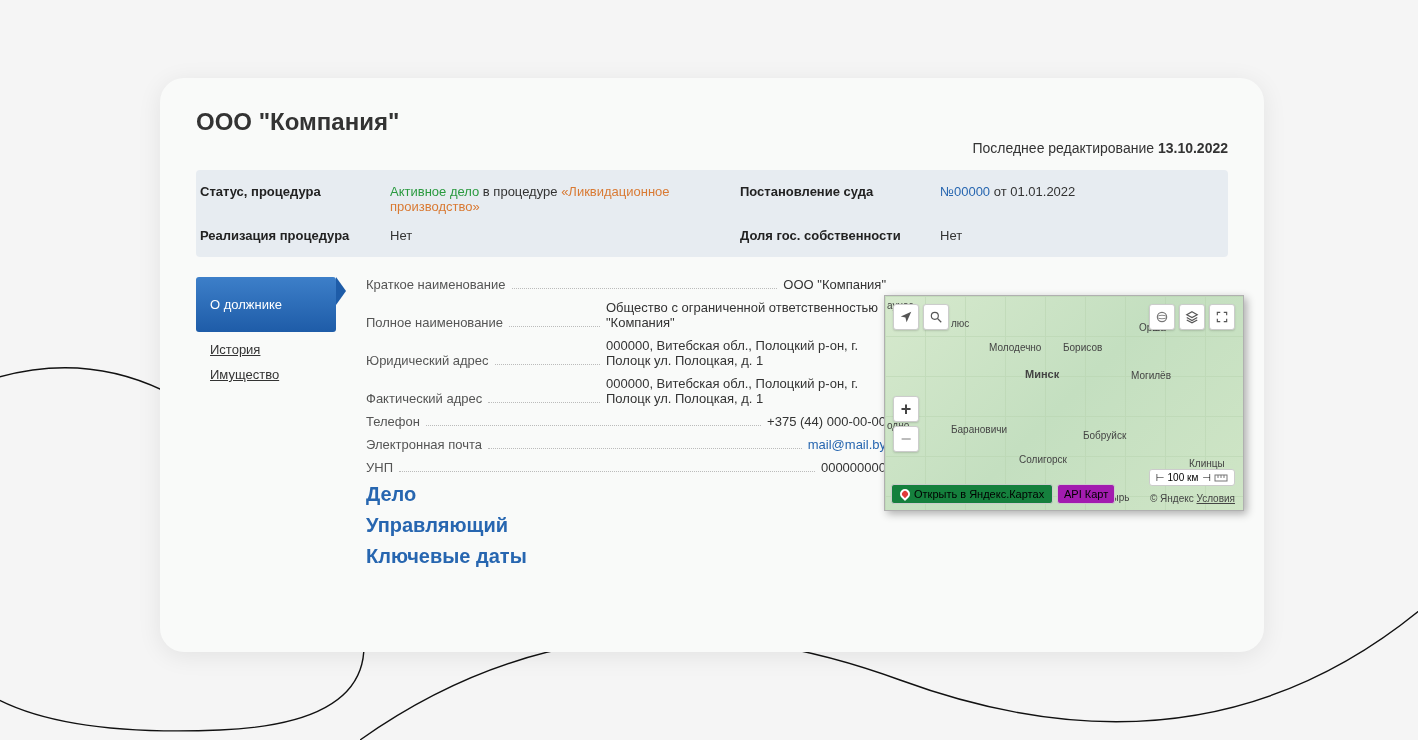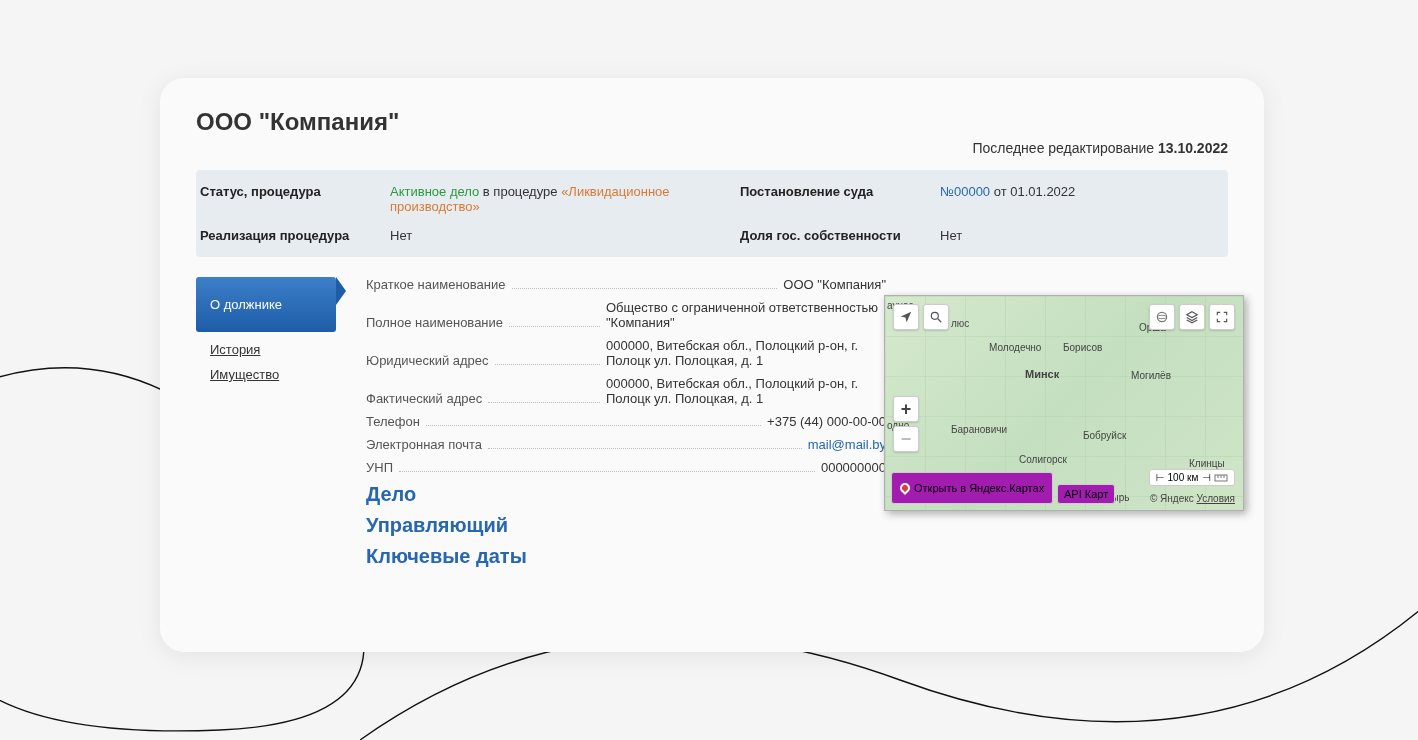--- a/index.html
+++ b/index.html
@@ -190,24 +190,24 @@
     font-size: 13px;
     cursor: pointer;
     box-shadow: 0 1px 2px rgba(0,0,0,0.15);
     color: #444;
   }
   .map-btn svg { width: 14px; height: 14px; }
   .map-open {
     position: absolute;
     left: 6px;
     bottom: 6px;
-    background: #a21caf;
+    background: #15803d;
     border: 1px solid #ccc;
     border-radius: 3px;
-    padding: 9px 8px;
+    padding: 3px 8px;
     font-size: 11px;
     display: flex;
     align-items: center;
     gap: 4px;
     cursor: pointer;
   }
   .map-api {
     position: absolute;
     left: 172px;
     bottom: 6px;

